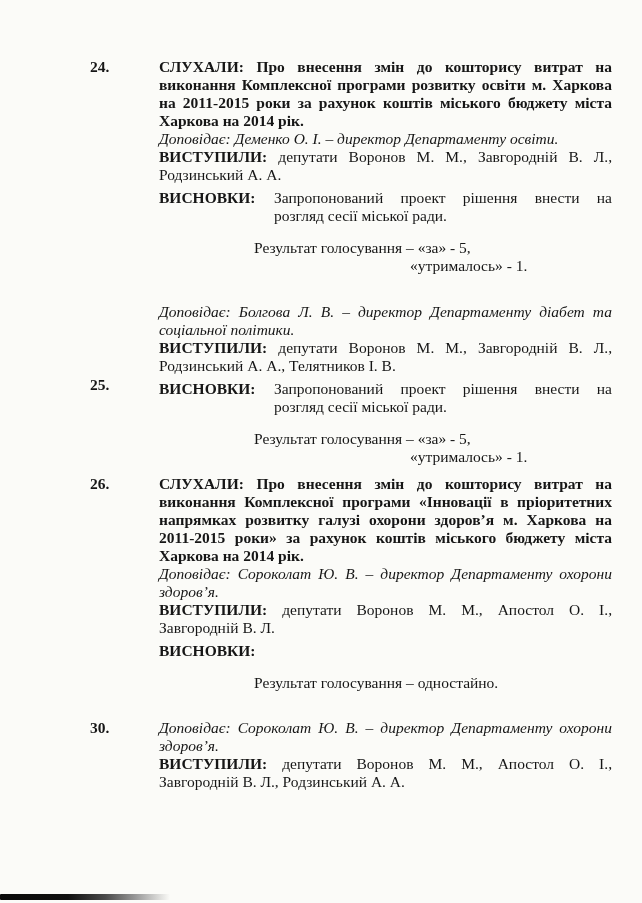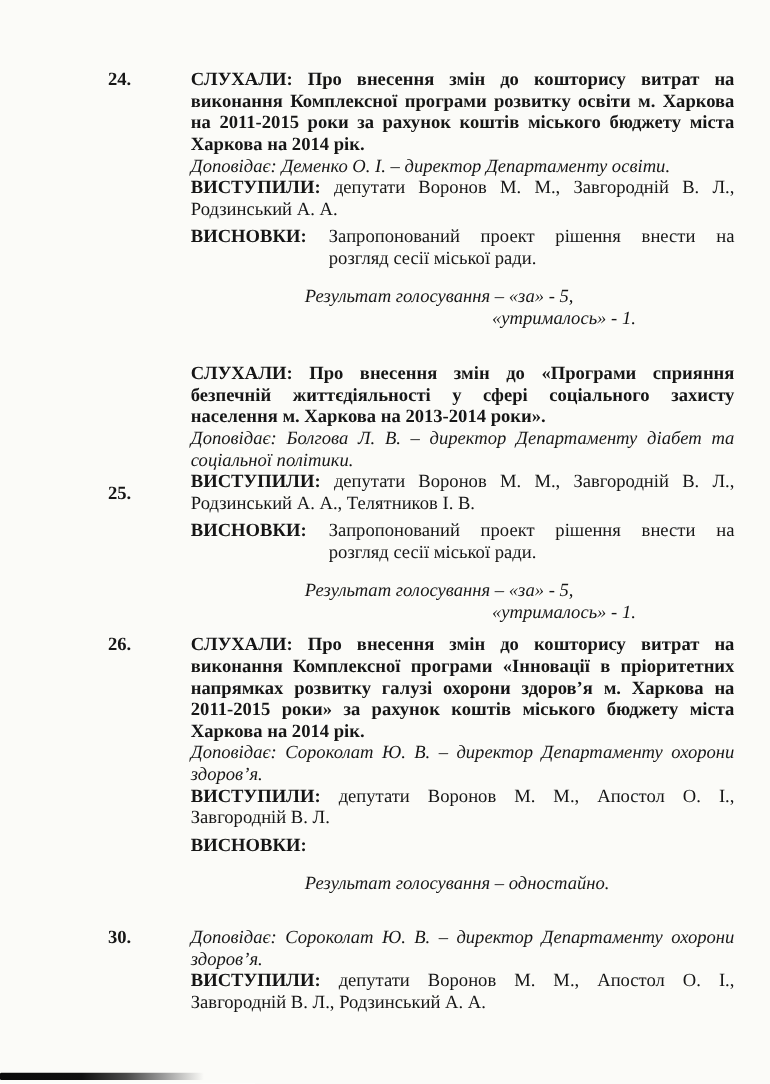--- a/index.html
+++ b/index.html
@@ -23,21 +23,21 @@
   .item:nth-of-type(3) { margin-bottom: 27px; }
   .num  { flex: none; width: 32px; font-weight: 700; }
   .body { flex: 1; min-width: 0; }
   .heard { font-weight: 700; text-align: justify; }
   .b { font-weight: 700; }
   .reporter { font-style: italic; text-align: justify; }
   .spoke { text-align: justify; }
   .concl { display: flex; margin-top: 5px; }
   .concl-label { flex: none; width: 115px; font-weight: 700; }
   .concl-text { flex: 1; text-align: justify; }
-  .vote { margin-left: 95px; margin-top: 14px; font-style: italic; }
+  .vote { margin-left: 95px; margin-top: 14px; }
   .vote2 { padding-left: 156px; }
   .streak {
     position: absolute;
     left: 0;
     top: 894px;
     height: 6px;
     width: 170px;
     border-radius: 1px;
     background: linear-gradient(90deg, #0a0a0a 0%, #101010 40%, #4a4a4a 62%, #9a9a9a 80%, rgba(190,190,190,0) 100%);
   }
@@ -66,24 +66,20 @@
       <div class="vote">
         <div>Результат голосування – «за» - 5,</div>
         <div class="vote2">«утрималось» - 1.</div>
       </div>
     </div>
   </section>
 
   <section class="item">
     <div class="num">25.</div>
     <div class="body">
-      <p class="heard">
-        <span class="b">СЛУХАЛИ:</span>
-        <span>Про внесення змін до «Програми сприяння безпечній життєдіяльності у сфері соціального захисту населення м. Харкова на 2013-2014 роки».</span>
-      </p>
       <p class="reporter">Доповідає: Болгова Л. В. – директор Департаменту діабет та соціальної політики.</p>
       <p class="spoke">
         <span class="b">ВИСТУПИЛИ:</span>
         <span>депутати Воронов&nbsp;М.&nbsp;М., Завгородній&nbsp;В.&nbsp;Л., Родзинський&nbsp;А.&nbsp;А., Телятников&nbsp;І.&nbsp;В.</span>
       </p>
       <div class="concl">
         <span class="concl-label">ВИСНОВКИ:</span>
         <span class="concl-text">Запропонований проект рішення внести на розгляд сесії міської ради.</span>
       </div>
       <div class="vote">

